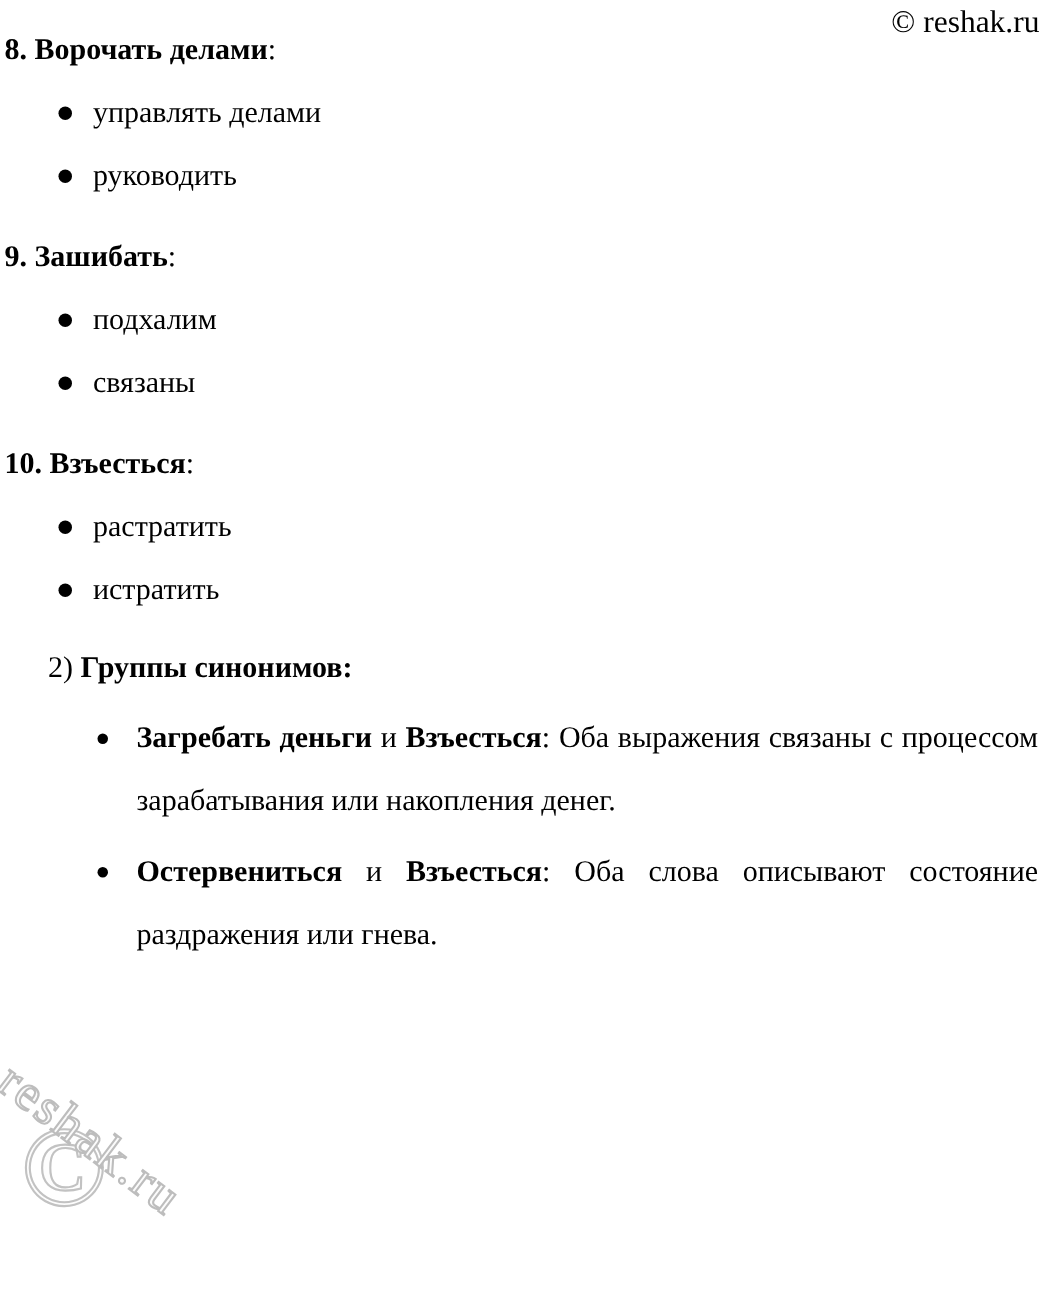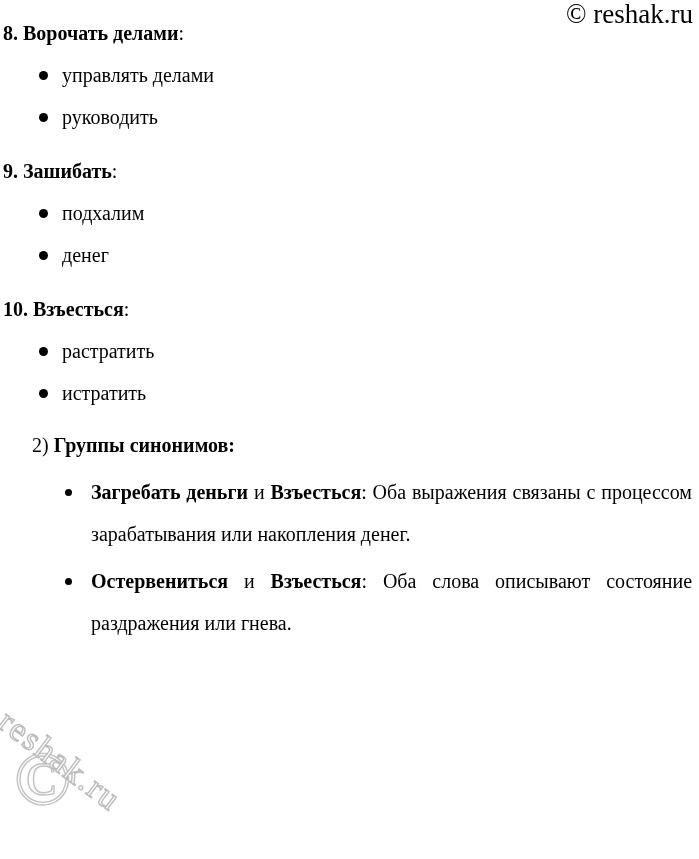--- a/index.html
+++ b/index.html
@@ -9,21 +9,21 @@
     color: #000000;
     font-family: "Liberation Serif", "DejaVu Serif", serif;
     font-size: 20px;
     position: relative;
     overflow: hidden;
   }
   .copyright {
     position: absolute;
     top: 1px;
     right: 6px;
-    font-size: 27px;
+    font-size: 21px;
     line-height: 27px;
     z-index: 2;
   }
   .content {
     position: relative;
     z-index: 1;
     padding: 0 7px 0 3px;
   }
   .heading { line-height: 42px; font-weight: normal; }
   .bold { font-weight: bold; }
@@ -103,21 +103,21 @@
 
   <div class="def-section">
     <div class="heading"><span class="bold">8.</span> <span class="bold">Ворочать делами</span><span>:</span></div>
     <div class="bullet-line"><span class="dot"></span><span>управлять делами</span></div>
     <div class="bullet-line"><span class="dot"></span><span>руководить</span></div>
   </div>
 
   <div class="def-section">
     <div class="heading"><span class="bold">9.</span> <span class="bold">Зашибать</span><span>:</span></div>
     <div class="bullet-line"><span class="dot"></span><span>подхалим</span></div>
-    <div class="bullet-line"><span class="dot"></span><span>денег</span></div>
+    <div class="bullet-line"><span class="dot"></span><span>связаны</span></div>
   </div>
 
   <div class="def-section">
     <div class="heading"><span class="bold">10.</span> <span class="bold">Взъесться</span><span>:</span></div>
     <div class="bullet-line"><span class="dot"></span><span>растратить</span></div>
     <div class="bullet-line"><span class="dot"></span><span>истратить</span></div>
   </div>
 
   <div class="groups-section">
     <div class="heading"><span>2)</span> <span class="bold">Группы синонимов:</span></div>

